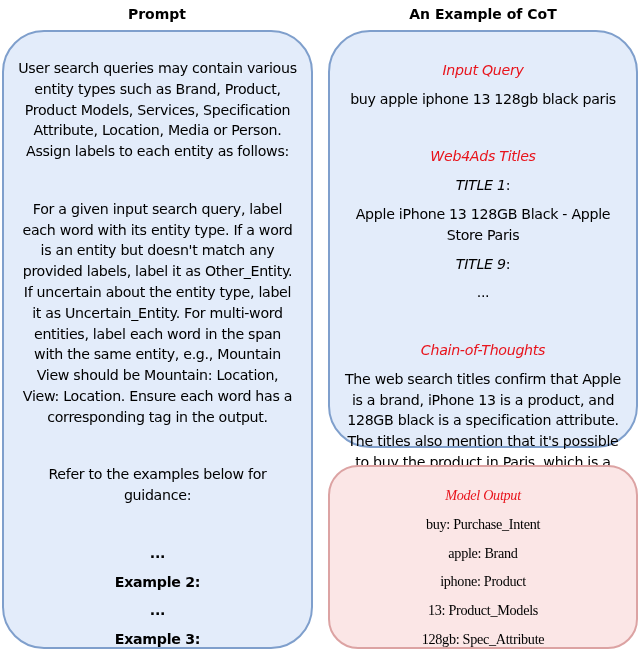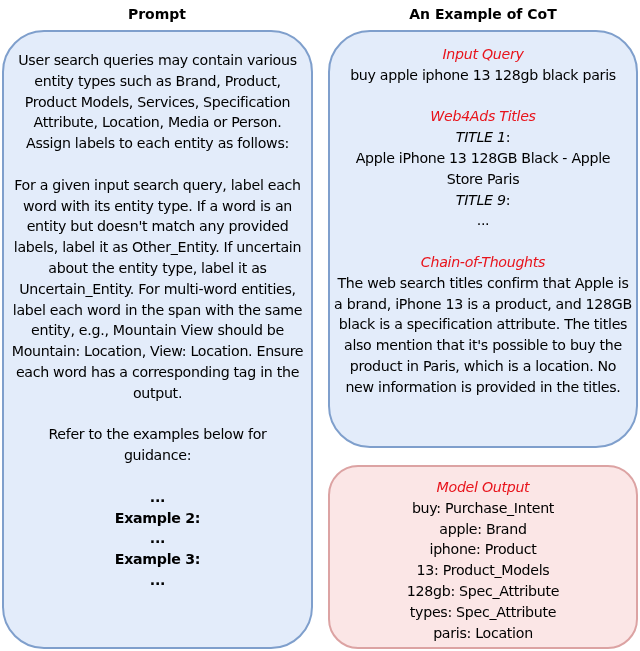--- a/index.html
+++ b/index.html
@@ -5,27 +5,27 @@
     html, body { margin: 0; padding: 0; background: #ffffff; }
     body { width: 640px; height: 651px; position: relative; overflow: hidden;
            font-family: "DejaVu Sans", sans-serif; color: #000; }
     .heading { position: absolute; top: 2px; font-weight: bold; font-size: 14px;
                text-align: center; line-height: 24px; }
     #h-left { left: 2px; width: 310px; }
     #h-right { left: 328px; width: 310px; }
     .box { position: absolute; box-sizing: border-box; border-radius: 42px;
            text-align: center; font-size: 14.2px; line-height: 20.8px; letter-spacing: -0.3px; }
     .blue { background: #e3ecfa; border: 2px solid #7f9fcc; }
-    .pink { background: #fbe6e6; border: 2px solid #dca3a3; border-radius: 30px; }
+    .pink { background: #fbe6e6; border: 2px solid #dca3a3; border-radius: 30px; font-family: Liberation Serif, serif; }
     #prompt-box { left: 2px; top: 30px; width: 311px; height: 619px; padding: 18px 6px 0 6px; }
-    #cot-box { left: 328px; top: 30px; width: 310px; height: 418px; padding: 12px 4px 0 4px; }
+    #cot-box { left: 328px; top: 30px; width: 310px; height: 418px; padding: 20px 4px 0 4px; }
     #output-box { left: 328px; top: 465px; width: 310px; height: 184px; padding: 10px 4px 0 4px; }
     .red-it { color: #e8141c; font-style: italic; }
     .it { font-style: italic; }
-    .p { margin: 0; }
+    .p { margin: 8px; }
     .gap { height: 20.8px; }
     .bold { font-weight: bold; }
   </style>
 </head>
 <body>
 
 <div id="h-left" class="heading">Prompt</div>
 <div id="h-right" class="heading">An Example of CoT</div>
 
 <div id="prompt-box" class="box blue">

